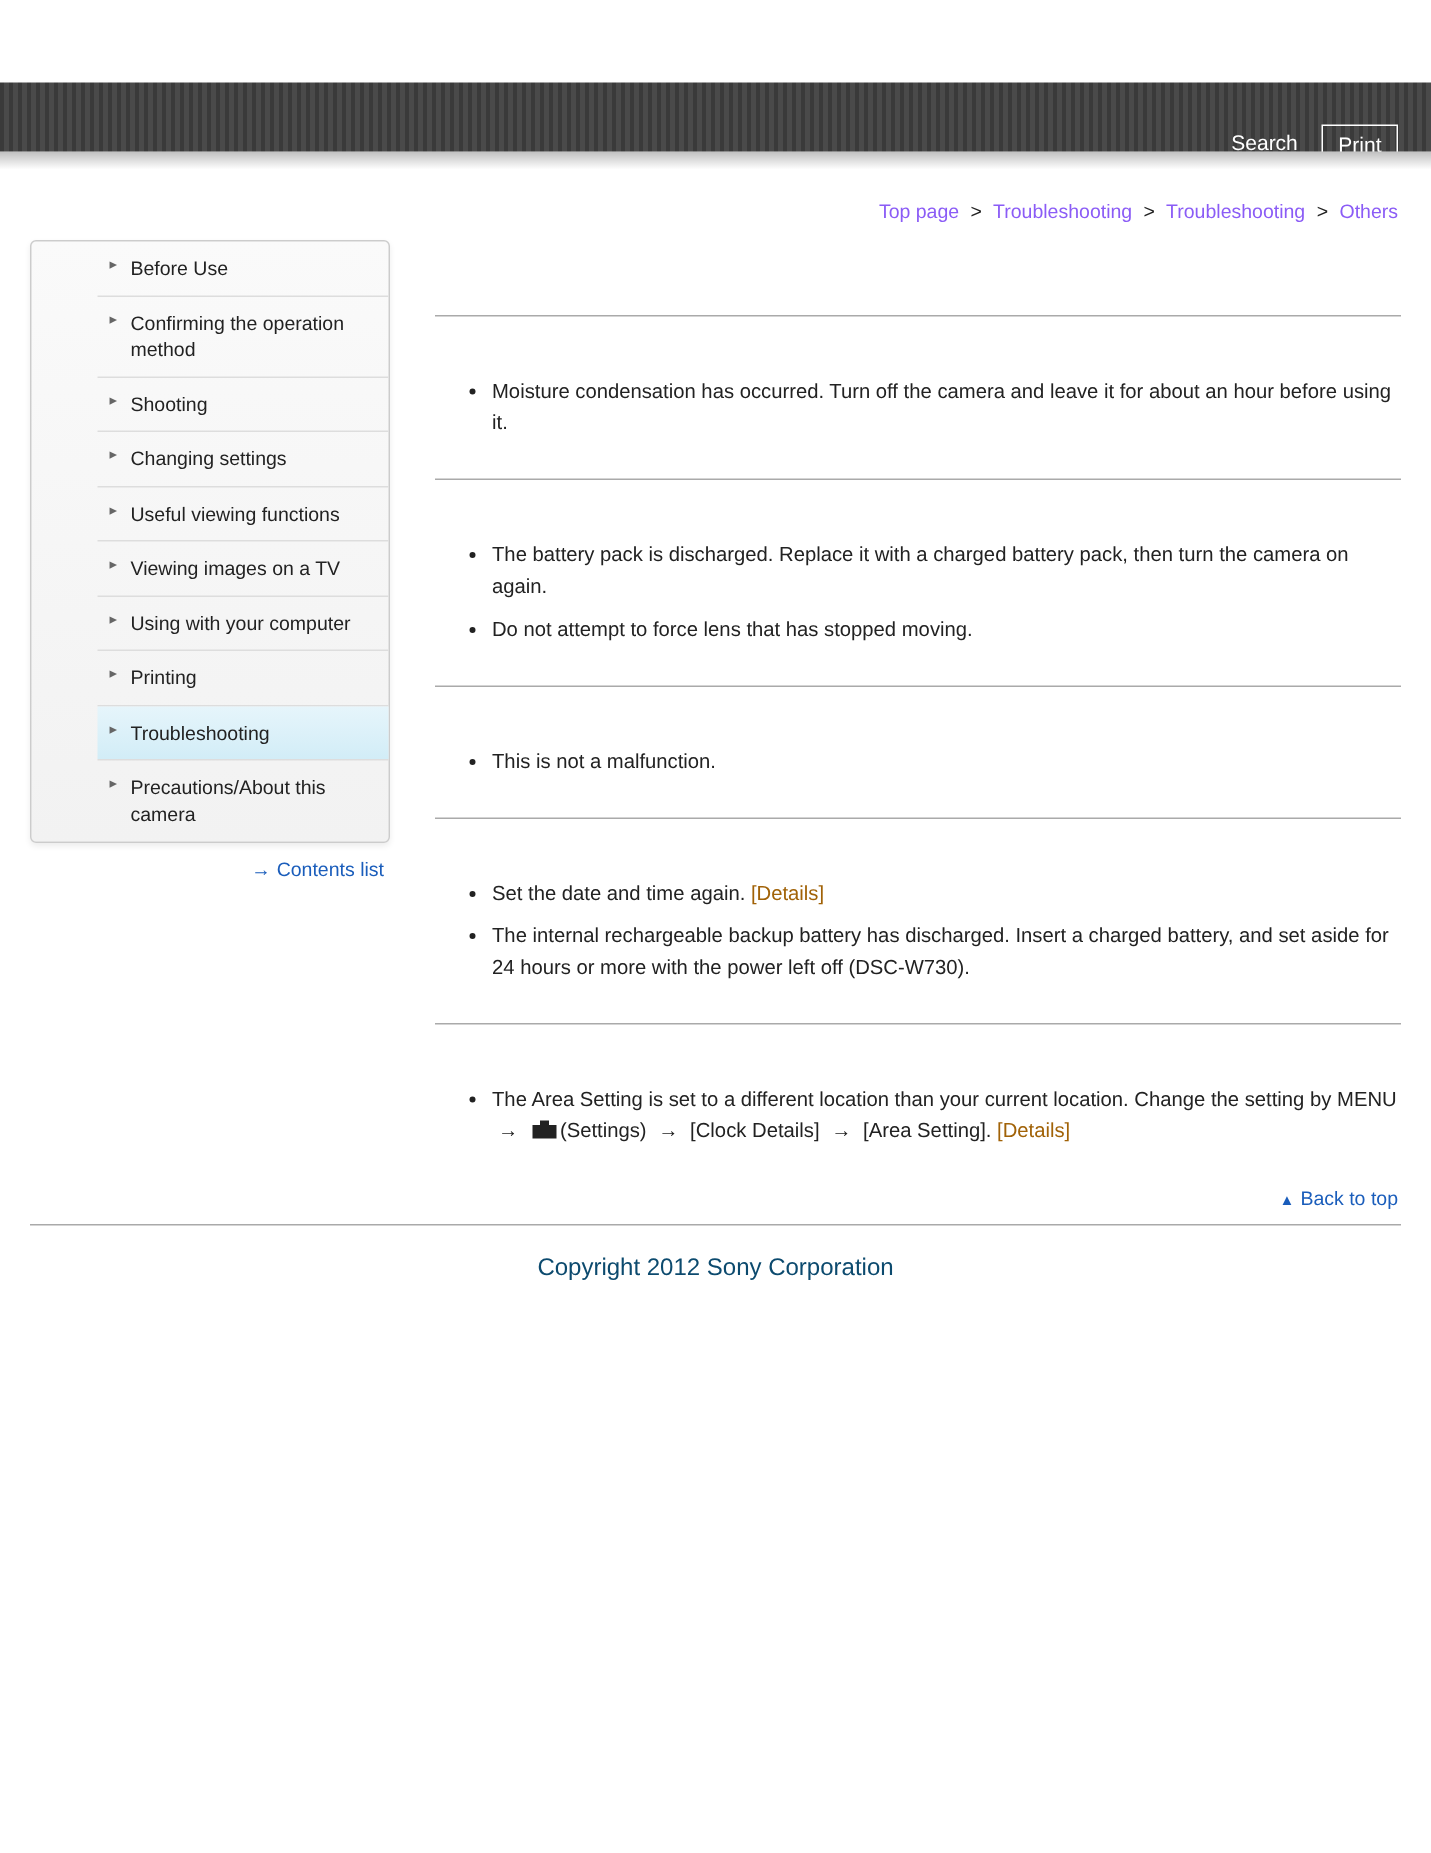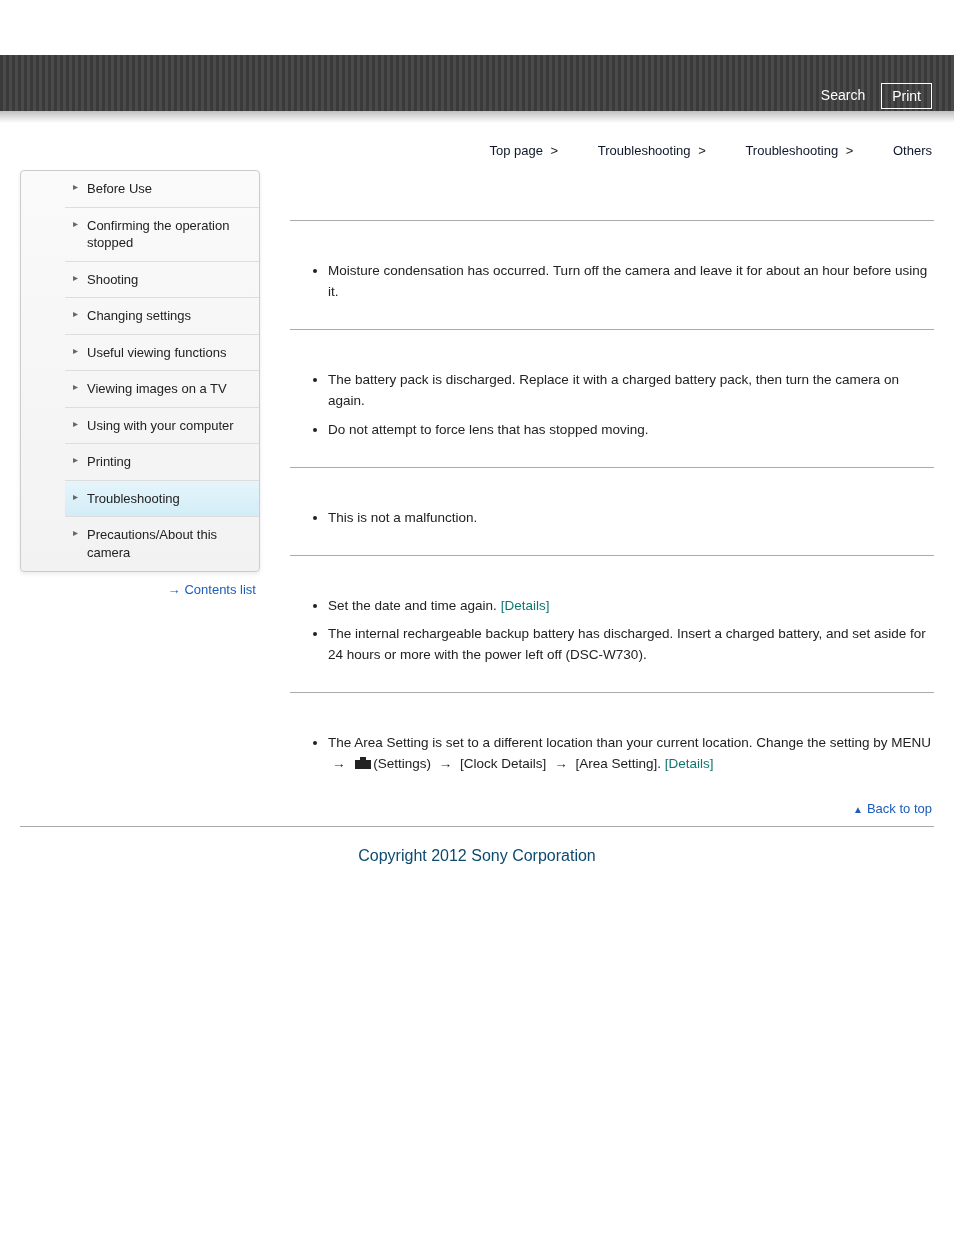--- a/index.html
+++ b/index.html
@@ -13,21 +13,21 @@
   }
   .page {
     width: 954px;
     margin: 0 auto;
     min-height: 1235px;
     position: relative;
     padding-bottom: 60px;
   }
   .header-bar {
     margin-top: 55px;
-    height: 56px;
+    height: 46px;
     background: repeating-linear-gradient(
       90deg,
       #3a3a3a 0px, #3a3a3a 3px,
       #4a4a4a 3px, #4a4a4a 6px
     );
     position: relative;
   }
   .header-bar::after {
     content: "";
     position: absolute;
@@ -54,21 +54,21 @@
   .search-btn {
     padding: 4px 6px;
   }
   .breadcrumb {
     margin: 32px 22px 12px 0;
     text-align: right;
     font-size: 13px;
     color: #1a5dbb;
   }
   .breadcrumb span.sep { color: #222; margin: 0 4px; }
-  .breadcrumb a { color: #0f172a; text-decoration: none; cursor: pointer; margin-left: 32px; }
+  .breadcrumb a { color: #8b5cf6; text-decoration: none; cursor: pointer; }
 
   .container {
     display: flex;
     padding: 0 20px;
     gap: 30px;
     align-items: flex-start;
   }
   .sidebar {
     width: 240px;
     flex: 0 0 240px;
@@ -121,21 +121,21 @@
   ul.bullets {
     list-style: disc;
     margin: 0 0 26px 0;
     padding-left: 38px;
   }
   ul.bullets li {
     font-size: 13.5px;
     line-height: 1.55;
     margin-bottom: 8px;
   }
-  a.details-link { color: #0f766e; text-decoration: none; cursor: pointer; text-align: center; }
+  a.details-link { color: #a16207; text-decoration: none; cursor: pointer; text-align: center; }
 
   .settings-icon {
     display: inline-block;
     width: 16px; height: 12px;
     vertical-align: -1px;
     position: relative;
     margin: 0 2px;
   }
   .settings-icon::before {
     content: "";
@@ -192,21 +192,21 @@
     <a>Troubleshooting</a>
     <span class="sep">&gt;</span>
     <a>Others</a>
   </div>
 
   <div class="container">
 
     <div>
       <div class="sidebar">
         <div class="sidebar-item"><span>Before Use</span></div>
-        <div class="sidebar-item"><span>Confirming the operation stopped</span></div>
+        <div class="sidebar-item"><span>Confirming the operation method</span></div>
         <div class="sidebar-item"><span>Shooting</span></div>
         <div class="sidebar-item"><span>Changing settings</span></div>
         <div class="sidebar-item"><span>Useful viewing functions</span></div>
         <div class="sidebar-item"><span>Viewing images on a TV</span></div>
         <div class="sidebar-item"><span>Using with your computer</span></div>
         <div class="sidebar-item"><span>Printing</span></div>
         <div class="sidebar-item active"><span>Troubleshooting</span></div>
         <div class="sidebar-item"><span>Precautions/About this camera</span></div>
       </div>
       <div class="contents-list">

